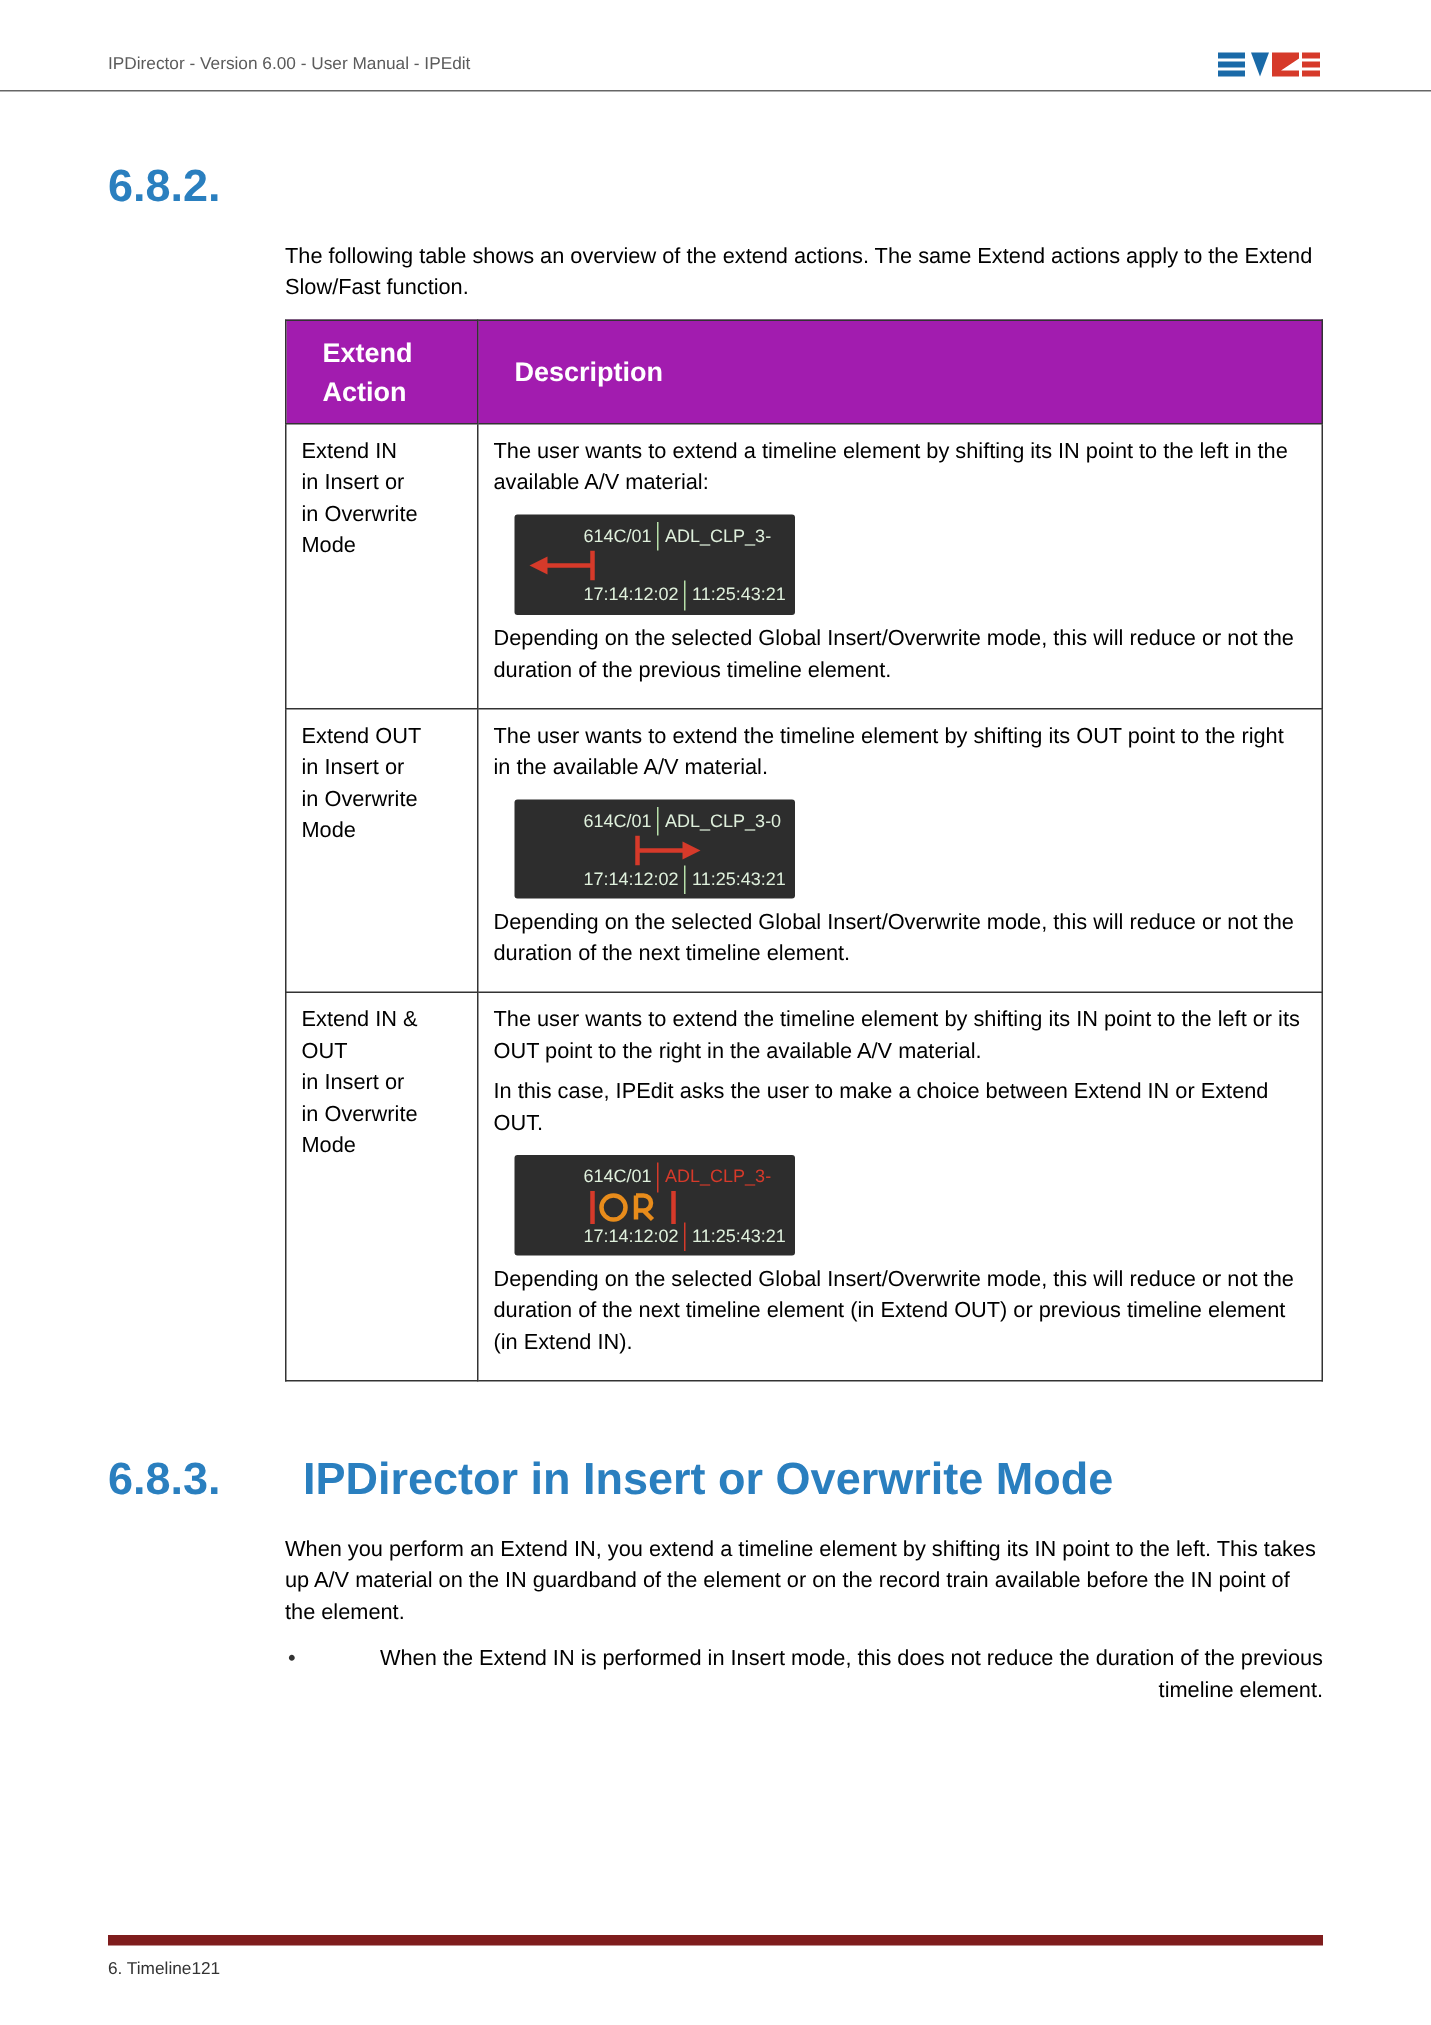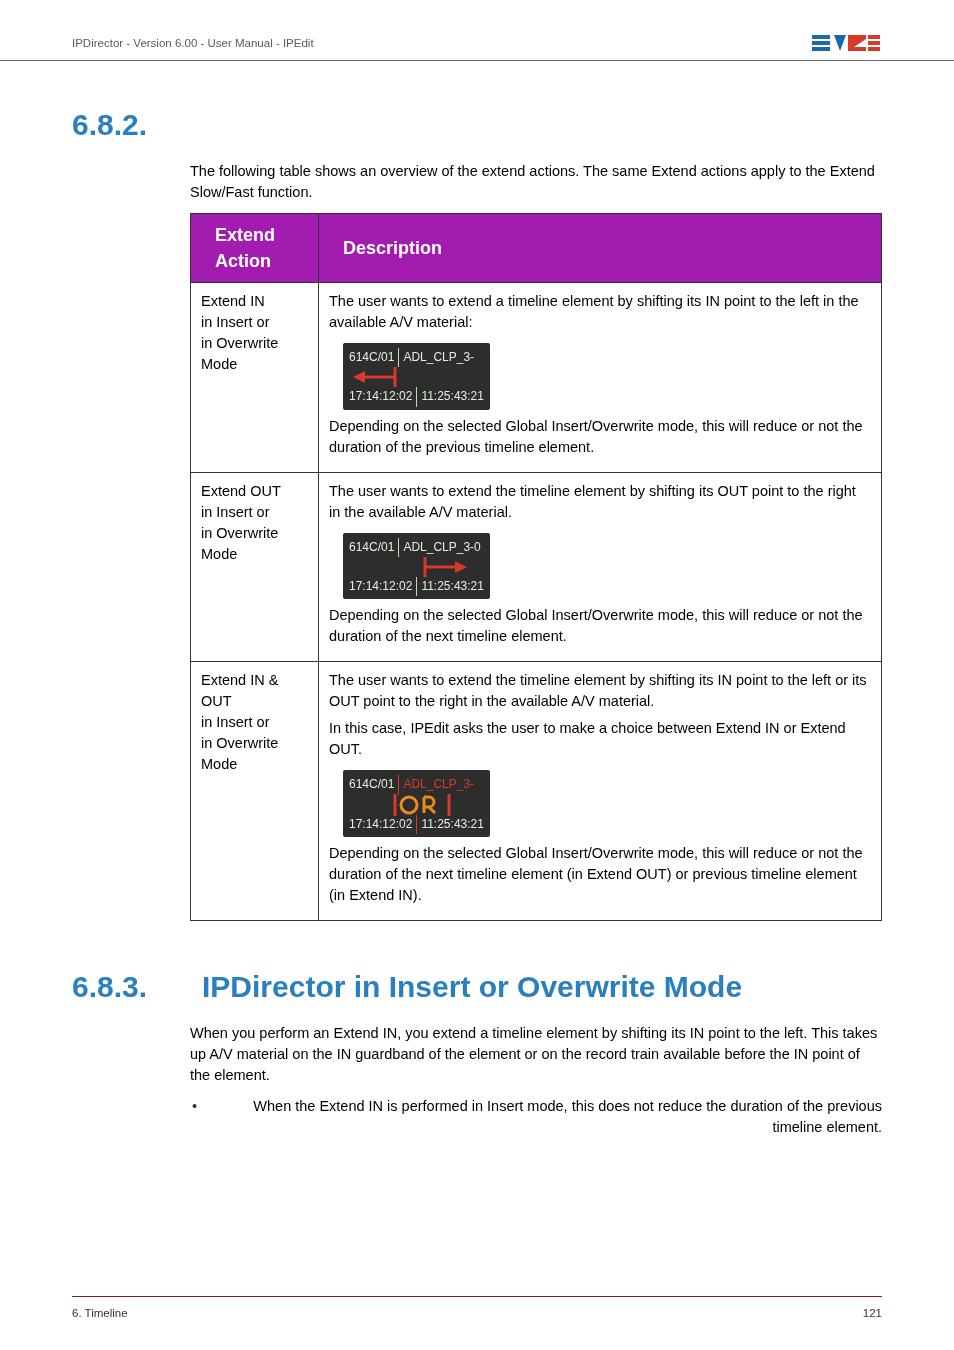--- a/index.html
+++ b/index.html
@@ -80,20 +80,21 @@
     background: #2d2d2d;
     display: inline-flex;
     flex-direction: column;
     padding: 6px 6px 4px 6px;
     margin: 4px 0 6px 14px;
     border-radius: 2px;
   }
   .cd-toprow, .cd-botrow {
     display: flex;
     gap: 4px;
+    margin-left: 40px;
   }
   .cd-cell {
     font-size: 12px;
     color: #dff0dc;
   }
   .cd-divider {
     width: 1px;
     background: #b7e0aa;
     align-self: stretch;
     margin: -1px 0;
@@ -115,24 +116,23 @@
     content: "•";
     color: #333;
     flex: 0 0 auto;
     margin-left: 2px;
   }
   .footer-region {
     position: absolute;
     bottom: 28px;
     left: 72px;
     right: 72px;
-    border-top: 1px solid #7f1d1d;
+    border-top: 7px solid #7f1d1d;
     padding-top: 8px;
     display: flex;
-    justify-content: space-between;
     font-size: 11.5px;
     color: #333;
   }
 </style>
 </head>
 <body>
 
 <div class="header-region">
   <span class="header-text">IPDirector - Version 6.00 - User Manual - IPEdit</span>
   <span class="evs-logo">

